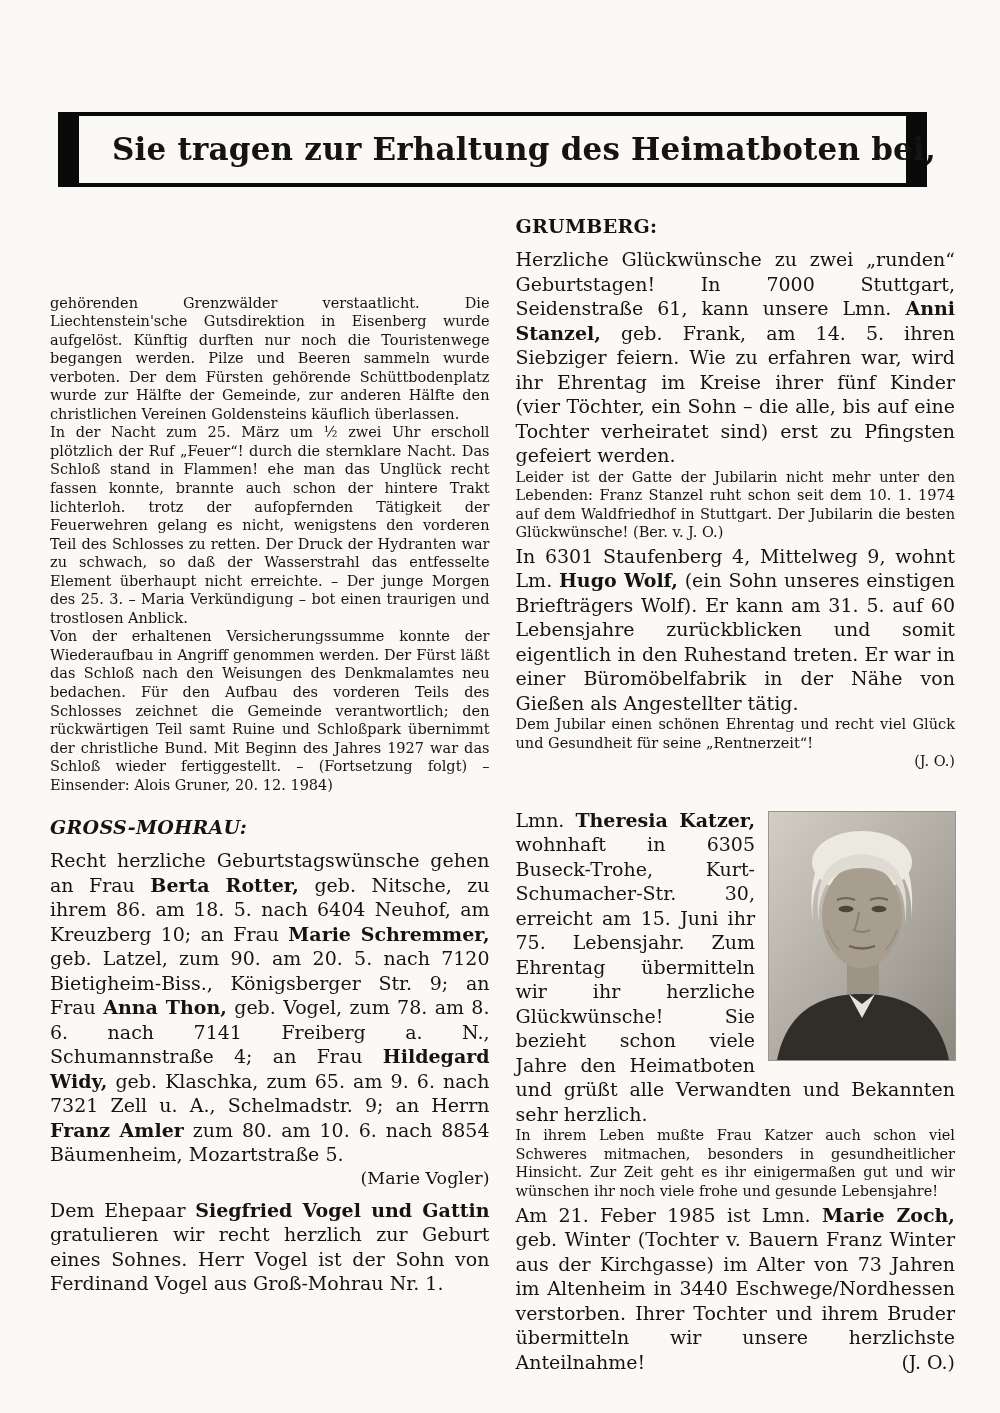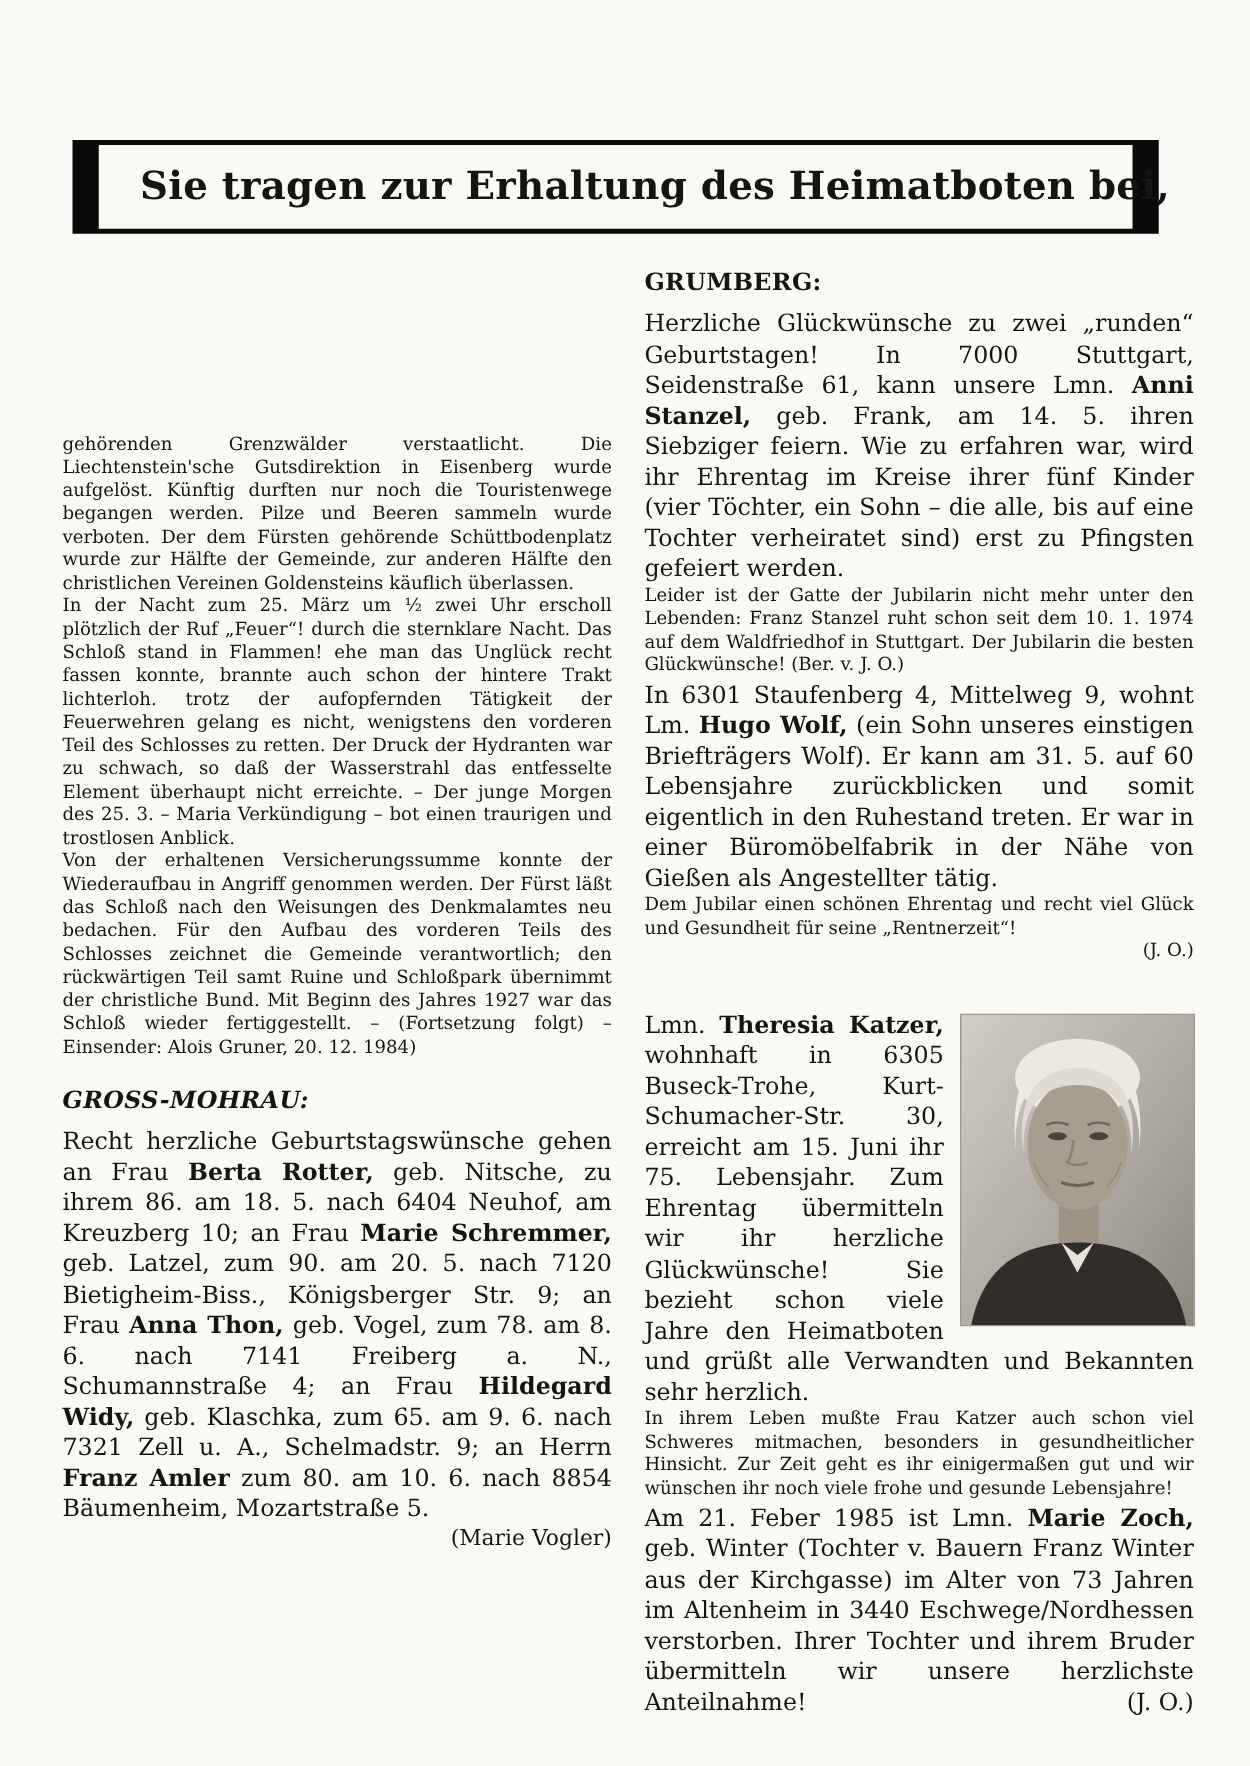--- a/index.html
+++ b/index.html
@@ -77,20 +77,21 @@
       <p class="body-text small">gehörenden Grenzwälder verstaatlicht. Die Liechtenstein'sche Gutsdirektion in Eisenberg wurde aufgelöst. Künftig durften nur noch die Touristenwege begangen werden. Pilze und Beeren sammeln wurde verboten. Der dem Fürsten gehörende Schüttbodenplatz wurde zur Hälfte der Gemeinde, zur anderen Hälfte den christlichen Vereinen Goldensteins käuflich überlassen.</p>
       <p class="body-text small">In der Nacht zum 25. März um ½ zwei Uhr erscholl plötzlich der Ruf „Feuer“! durch die sternklare Nacht. Das Schloß stand in Flammen! ehe man das Unglück recht fassen konnte, brannte auch schon der hintere Trakt lichterloh. trotz der aufopfernden Tätigkeit der Feuerwehren gelang es nicht, wenigstens den vorderen Teil des Schlosses zu retten. Der Druck der Hydranten war zu schwach, so daß der Wasserstrahl das entfesselte Element überhaupt nicht erreichte. – Der junge Morgen des 25. 3. – Maria Verkündigung – bot einen traurigen und trostlosen Anblick.</p>
       <p class="body-text small">Von der erhaltenen Versicherungssumme konnte der Wiederaufbau in Angriff genommen werden. Der Fürst läßt das Schloß nach den Weisungen des Denkmalamtes neu bedachen. Für den Aufbau des vorderen Teils des Schlosses zeichnet die Gemeinde verantwortlich; den rückwärtigen Teil samt Ruine und Schloßpark übernimmt der christliche Bund. Mit Beginn des Jahres 1927 war das Schloß wieder fertiggestellt. – (Fortsetzung folgt) – Einsender: Alois Gruner, 20. 12. 1984)</p>
 
       <h2 class="section mt-lg">GROSS-MOHRAU:</h2>
 
       <p class="body-text"><span>Recht herzliche Geburtstagswünsche gehen an Frau </span><b>Berta Rotter,</b><span> geb. Nitsche, zu ihrem 86. am 18. 5. nach 6404 Neuhof, am Kreuzberg 10; an Frau </span><b>Marie Schremmer,</b><span> geb. Latzel, zum 90. am 20. 5. nach 7120 Bietigheim-Biss., Königsberger Str. 9; an Frau </span><b>Anna Thon,</b><span> geb. Vogel, zum 78. am 8. 6. nach 7141 Freiberg a. N., Schumannstraße 4; an Frau </span><b>Hildegard Widy,</b><span> geb. Klaschka, zum 65. am 9. 6. nach 7321 Zell u. A., Schelmadstr. 9; an Herrn </span><b>Franz Amler</b><span> zum 80. am 10. 6. nach 8854 Bäumenheim, Mozartstraße 5.</span></p>
 
       <p class="signature mt-xs">(Marie Vogler)</p>
 
+      <p class="body-text mt-sm"><span>Dem Ehepaar </span><b>Siegfried Vogel und Gattin</b><span> gratulieren wir recht herzlich zur Geburt eines Sohnes. Herr Vogel ist der Sohn von Ferdinand Vogel aus Groß-Mohrau Nr. 1.</span></p>
     </div>
 
     <div class="col">
       <h2 class="section first">GRUMBERG:</h2>
 
       <p class="body-text"><span>Herzliche Glückwünsche zu zwei „runden“ Geburtstagen! In 7000 Stuttgart, Seidenstraße 61, kann unsere Lmn. </span><b>Anni Stanzel,</b><span> geb. Frank, am 14. 5. ihren Siebziger feiern. Wie zu erfahren war, wird ihr Ehrentag im Kreise ihrer fünf Kinder (vier Töchter, ein Sohn – die alle, bis auf eine Tochter verheiratet sind) erst zu Pfingsten gefeiert werden.</span></p>
       <p class="body-text small mt-xs">Leider ist der Gatte der Jubilarin nicht mehr unter den Lebenden: Franz Stanzel ruht schon seit dem 10. 1. 1974 auf dem Waldfriedhof in Stuttgart. Der Jubilarin die besten Glückwünsche! (Ber. v. J. O.)</p>
 
       <p class="body-text mt-md"><span>In 6301 Staufenberg 4, Mittelweg 9, wohnt Lm. </span><b>Hugo Wolf,</b><span> (ein Sohn unseres einstigen Briefträgers Wolf). Er kann am 31. 5. auf 60 Lebensjahre zurückblicken und somit eigentlich in den Ruhestand treten. Er war in einer Büromöbelfabrik in der Nähe von Gießen als Angestellter tätig.</span></p>
       <p class="body-text small mt-xs">Dem Jubilar einen schönen Ehrentag und recht viel Glück und Gesundheit für seine „Rentnerzeit“!</p>

